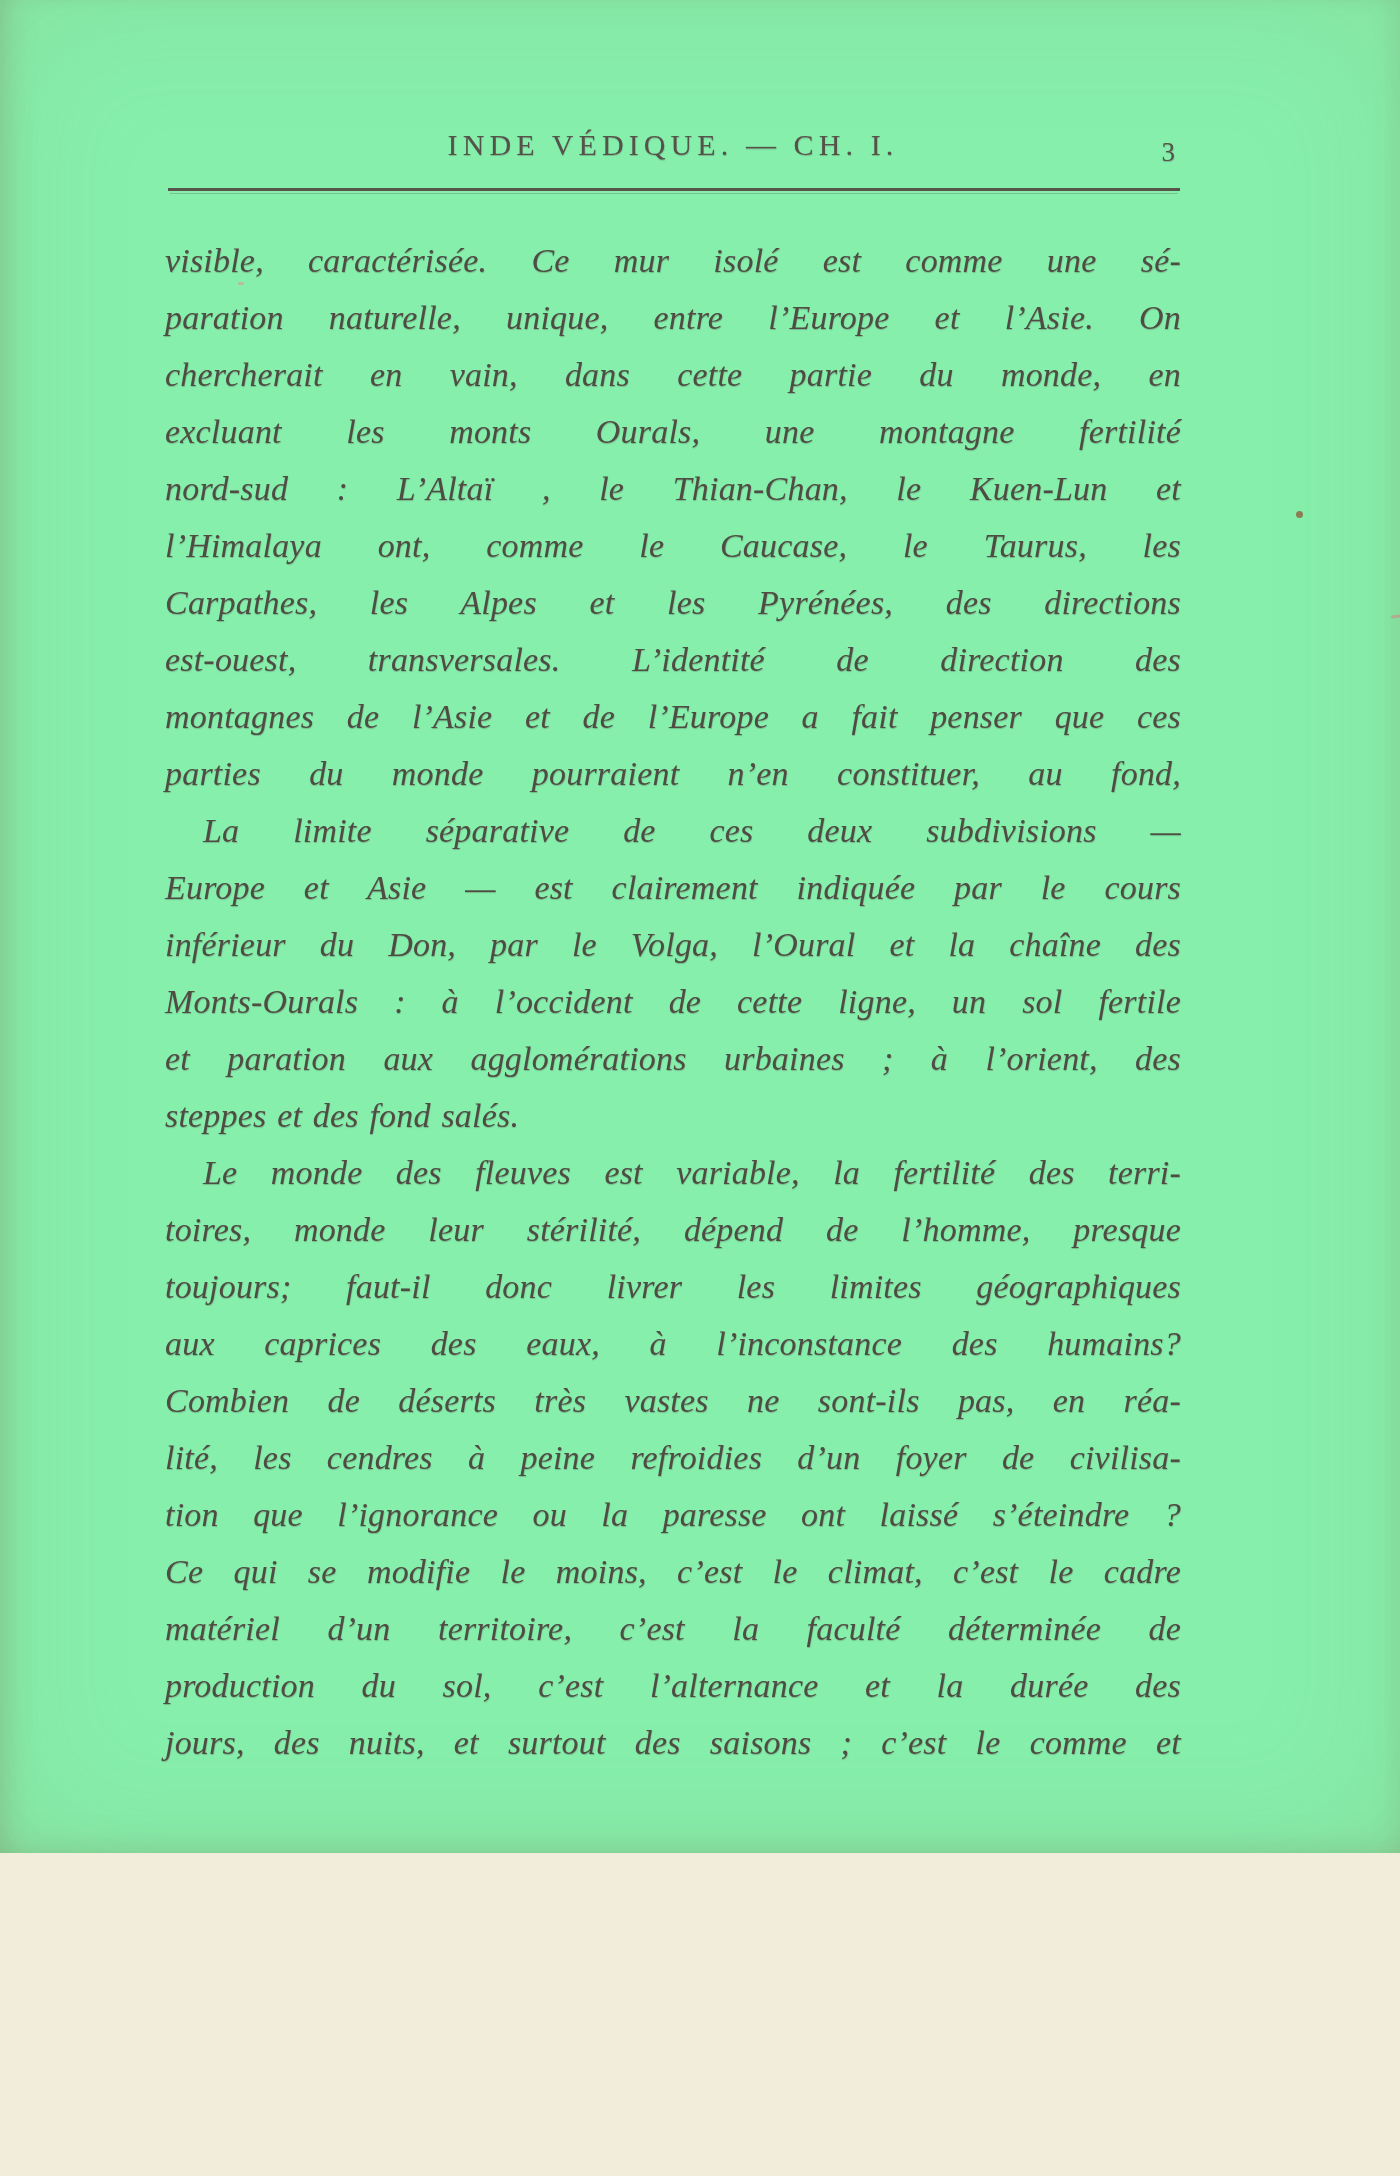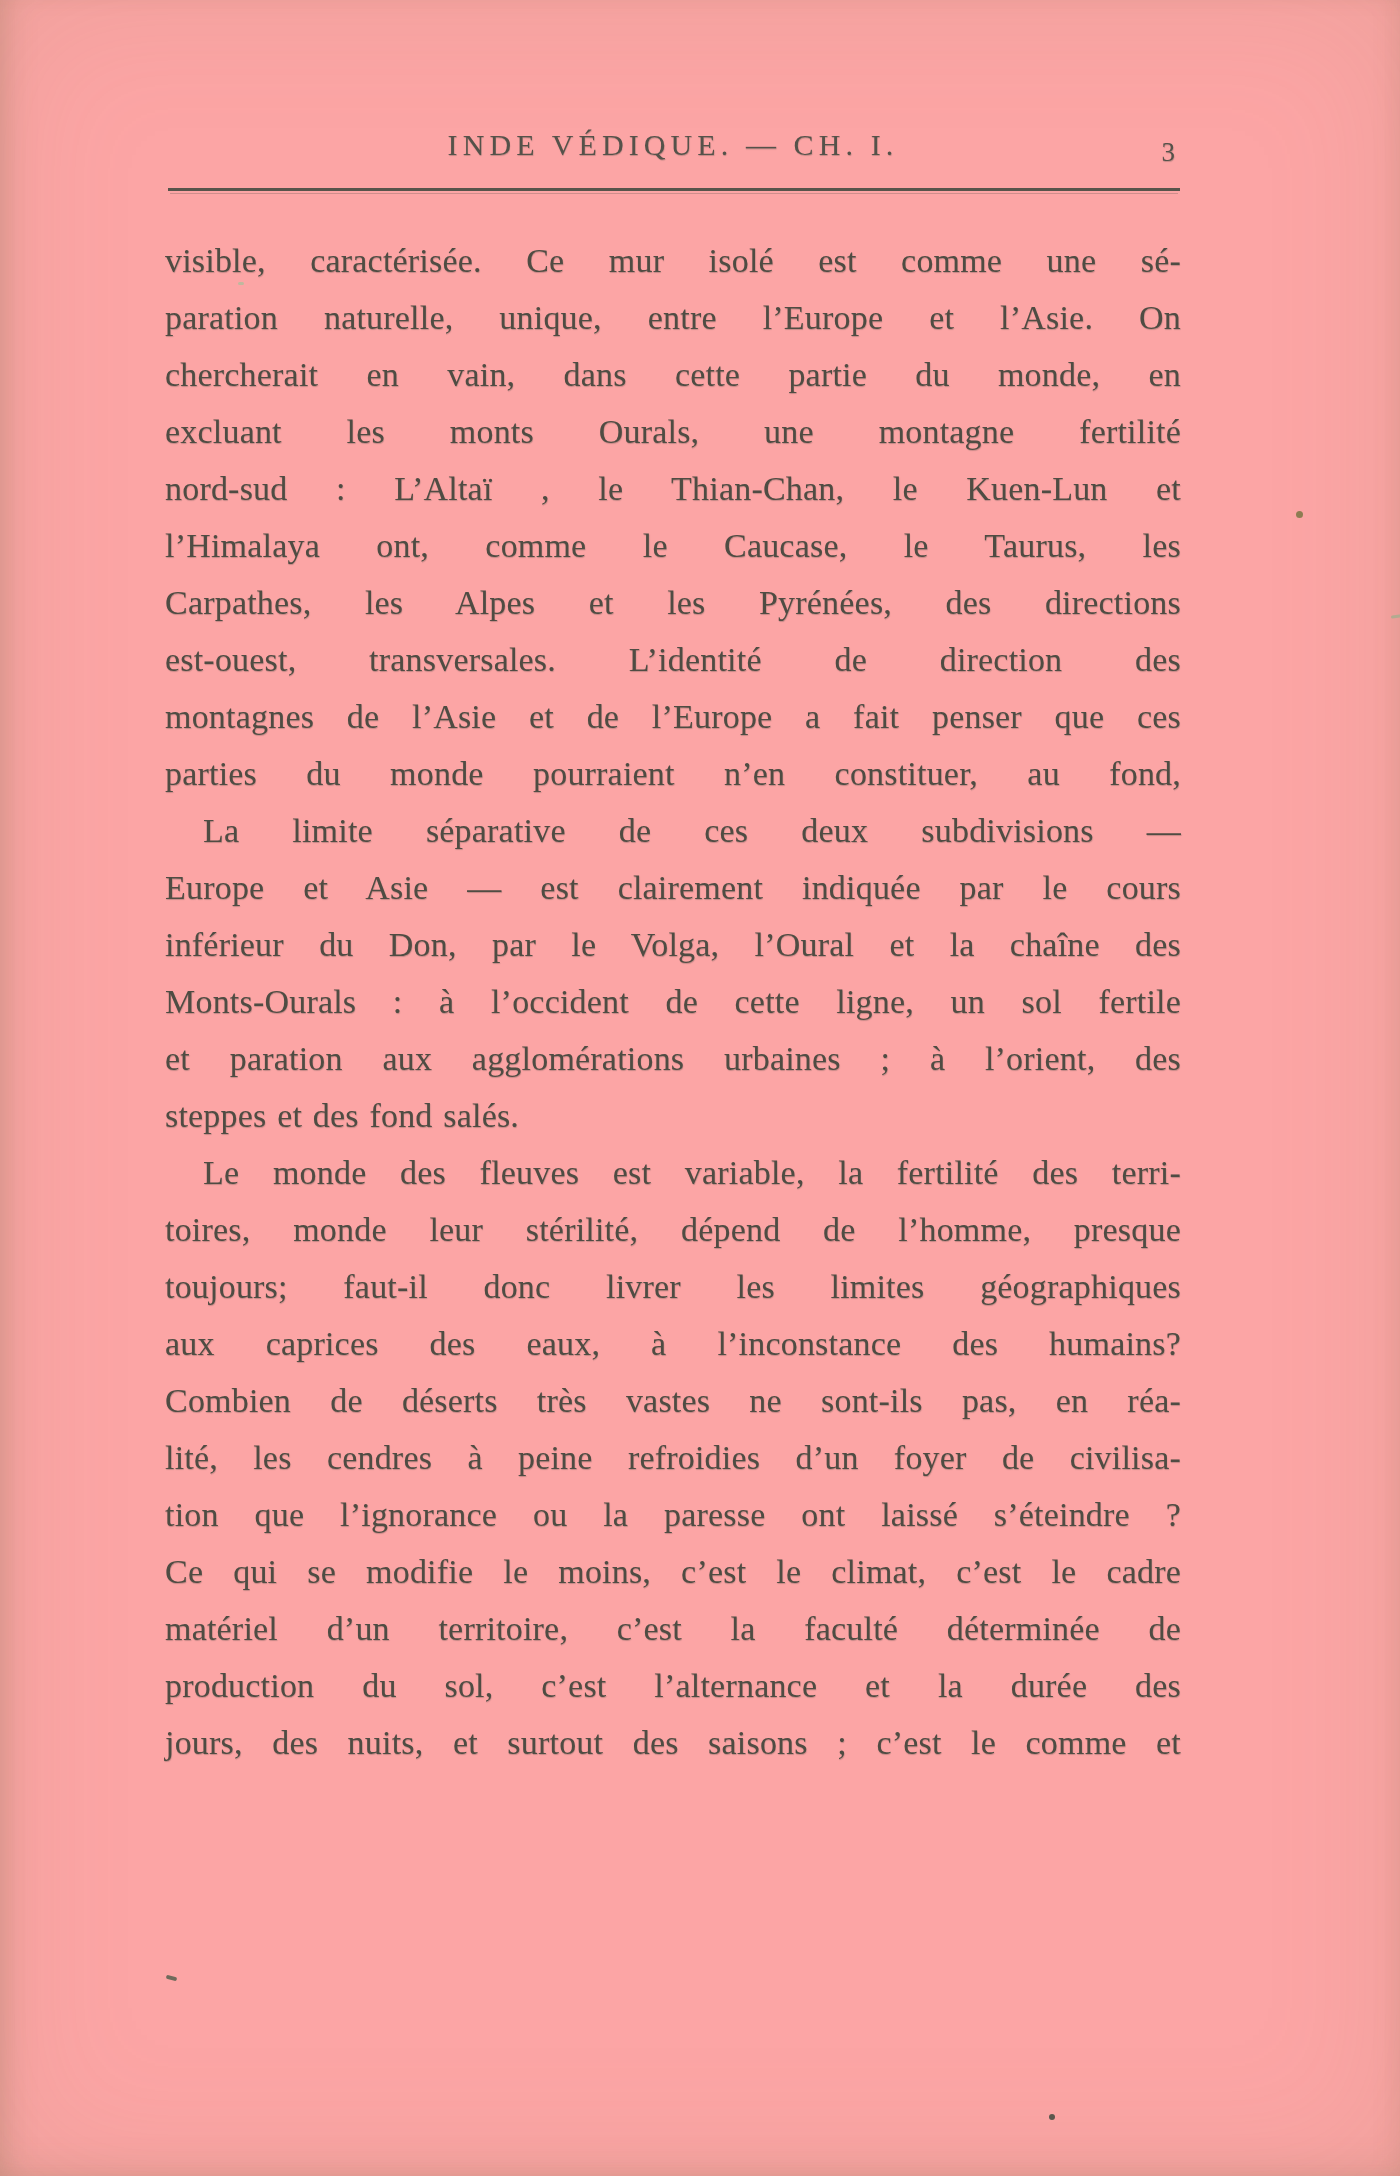--- a/index.html
+++ b/index.html
@@ -3,22 +3,22 @@
 <meta charset="utf-8">
 <style>
   html, body {
     margin: 0;
     padding: 0;
     background: #f2edda;
   }
   .page {
     position: relative;
     width: 1400px;
-    height: 2176px;
-    background: #fca5a5;
+    height: 1853px;
+    background: #86efac;
     box-shadow:
       inset 0 0 140px rgba(150, 135, 95, 0.14),
       inset 22px 0 34px -20px rgba(120, 105, 70, 0.28),
       inset -18px 0 30px -20px rgba(120, 105, 70, 0.18),
       inset 0 -24px 40px -24px rgba(120, 105, 70, 0.18);
     overflow: hidden;
     font-family: "Liberation Serif", serif;
   }
 
   
@@ -77,20 +77,21 @@
     font-size: 34px;
     line-height: 57px;
     height: 57px;
     color: #4f4c43;
     text-align: justify;
     text-align-last: justify;
     letter-spacing: 0.2px;
     word-spacing: 2px;
     text-shadow: 0.4px 0.7px 0.9px rgba(79, 76, 67, 0.32);
     overflow: visible;
+    font-style: italic;
   }
   .line.indent {
     padding-left: 38px;
   }
   .line.paragraph-end {
     text-align-last: left;
   }
 
   
   .speck {

